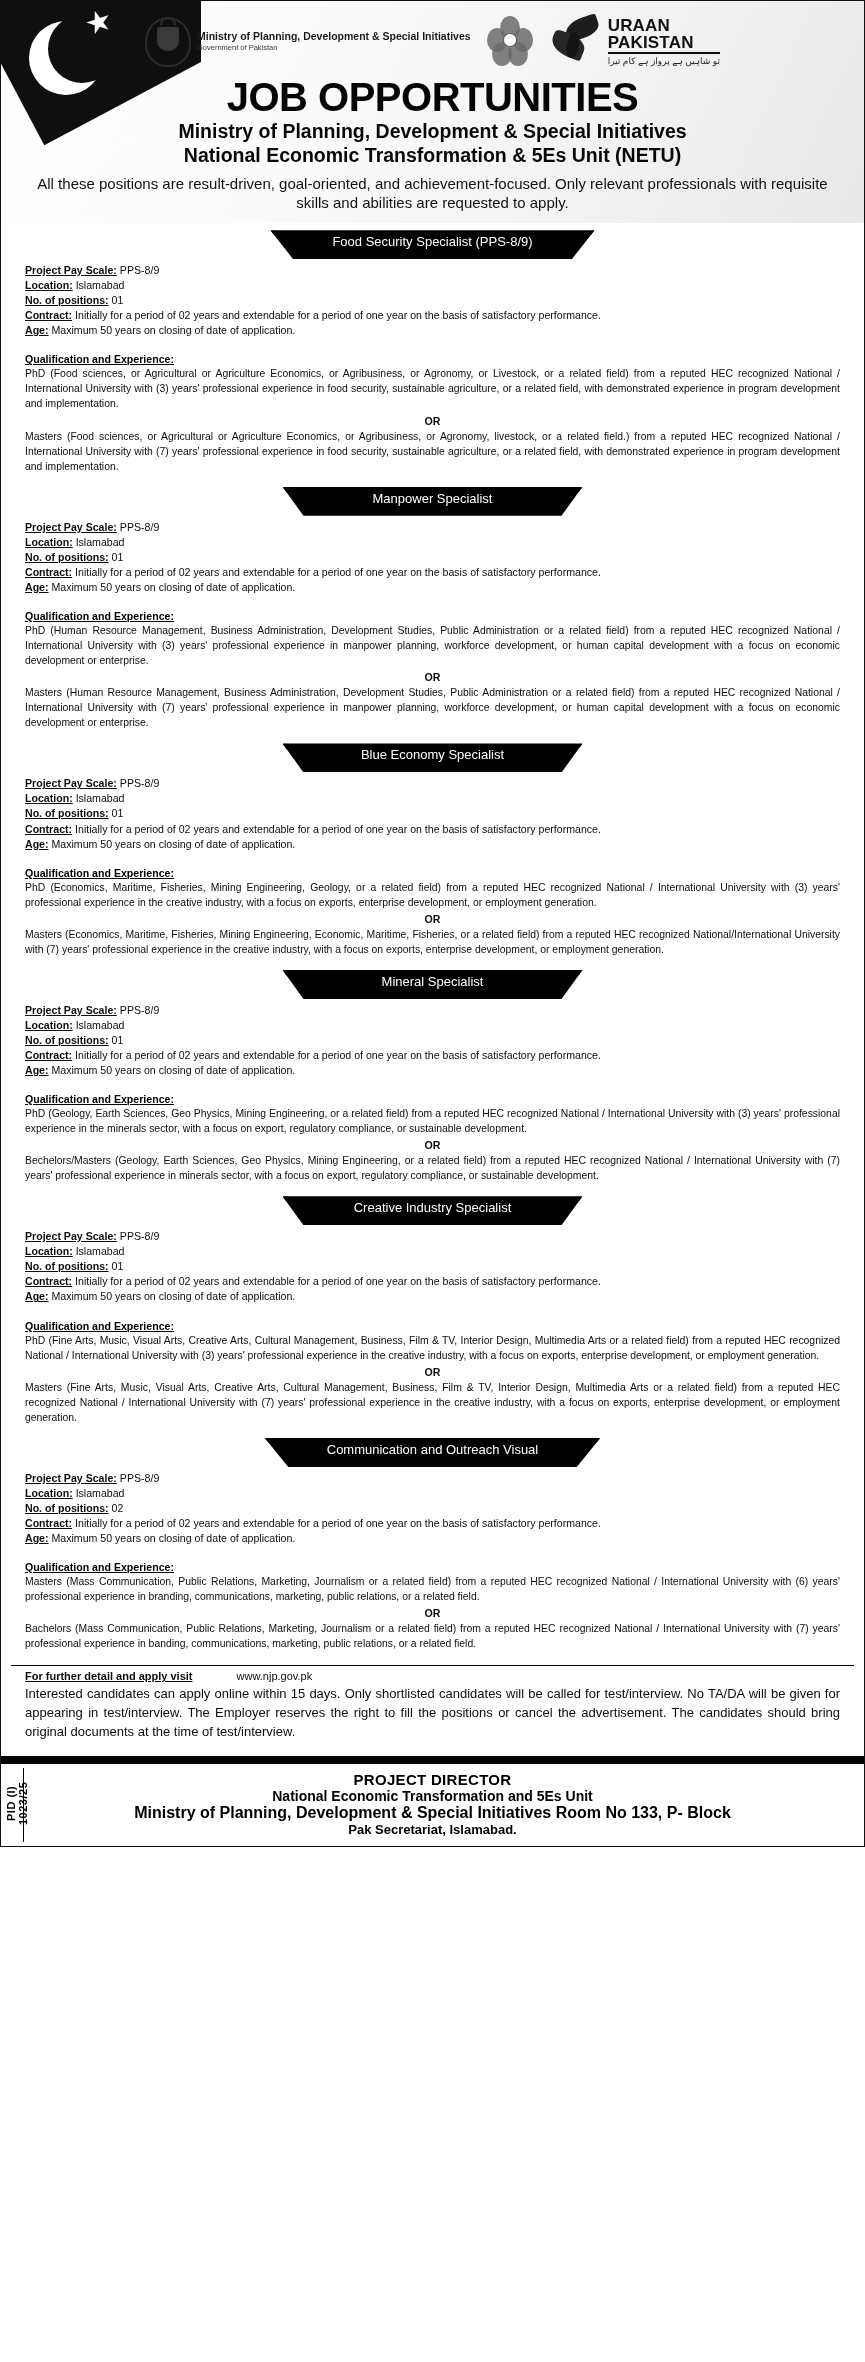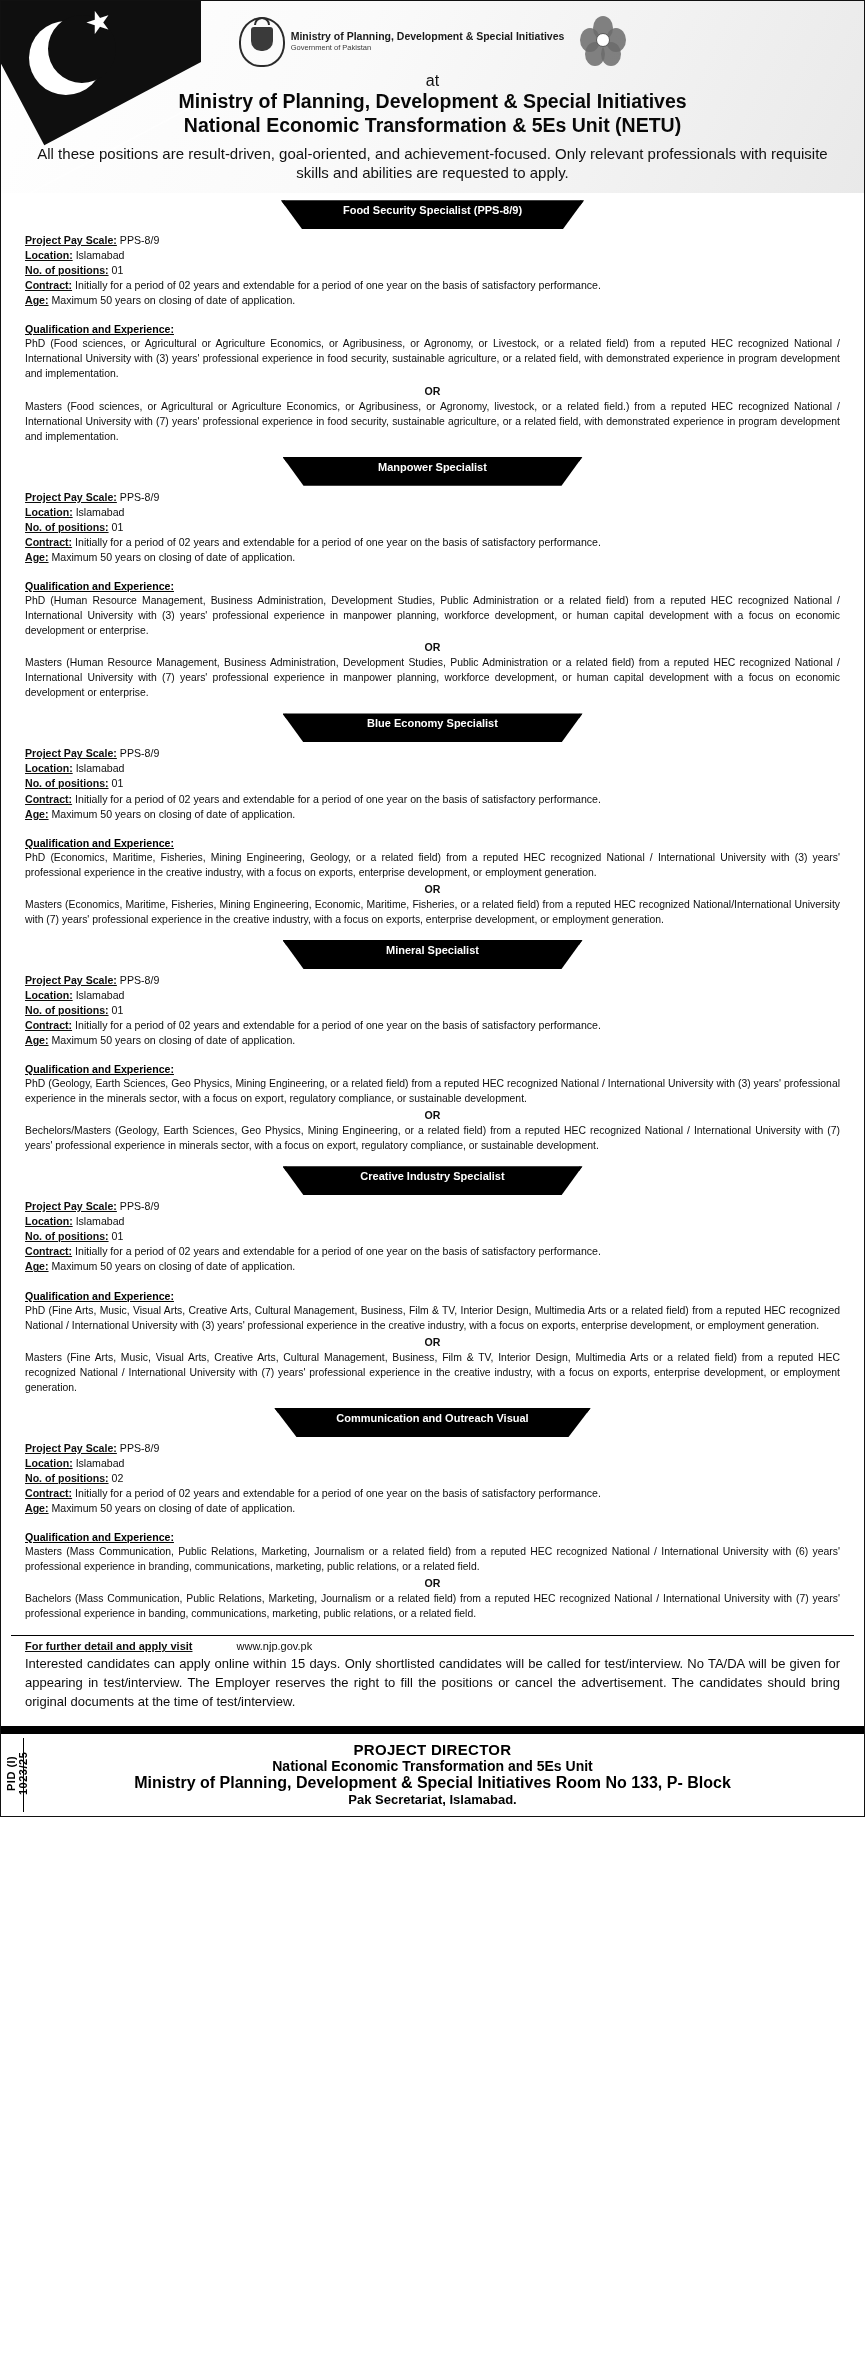--- a/index.html
+++ b/index.html
@@ -212,22 +212,22 @@
     position: relative;
     height: 29px;
     margin: 7px 0 4px 0;
     display: flex;
     justify-content: center;
   }
   .ribbon {
     position: relative;
     background: #000000;
     color: #ffffff;
-    font-size: 11px;
-    font-weight: 700;
+    font-size: 13px;
+    font-weight: 400;
     padding: 4px 62px 5px 62px;
     text-align: center;
     line-height: 1.25;
     clip-path: polygon(0% 0%, 100% 0%, 93% 100%, 7% 100%);
     min-width: 300px;
   }
   .ribbon::before, .ribbon::after {
     content: "";
     position: absolute;
     top: 0;
@@ -361,24 +361,36 @@
 
       <div class="netu-mark">
         <div class="petal p1"></div>
         <div class="petal p2"></div>
         <div class="petal p3"></div>
         <div class="petal p4"></div>
         <div class="petal p5"></div>
         <div class="core"></div>
       </div>
 
+      <div class="uraan-block">
+        <div class="falcon">
+          <div class="wing-u"></div>
+          <div class="wing-l"></div>
+          <div class="body"></div>
+        </div>
+        <div class="uraan-text">
+          <div class="u1">URAAN</div>
+          <div class="u2">PAKISTAN</div>
+          <div class="u3">تو شاہیں ہے پرواز ہے کام تیرا</div>
+        </div>
+      </div>
 
     </div>
 
-    <div class="title-at">at</div>
+    <div class="title-main">JOB OPPORTUNITIES</div>
     <div class="title-org">Ministry of Planning, Development &amp; Special Initiatives</div>
     <div class="title-org">National Economic Transformation &amp; 5Es Unit (NETU)</div>
     <div class="intro">All these positions are result-driven, goal-oriented, and achievement-focused. Only relevant professionals with requisite skills and abilities are requested to apply.</div>
   </div>
 
   <div id="jobs-container">
       <div>
         <div class="ribbon-wrap">
           <div class="ribbon">Food Security Specialist (PPS-8/9)</div>
         </div>

